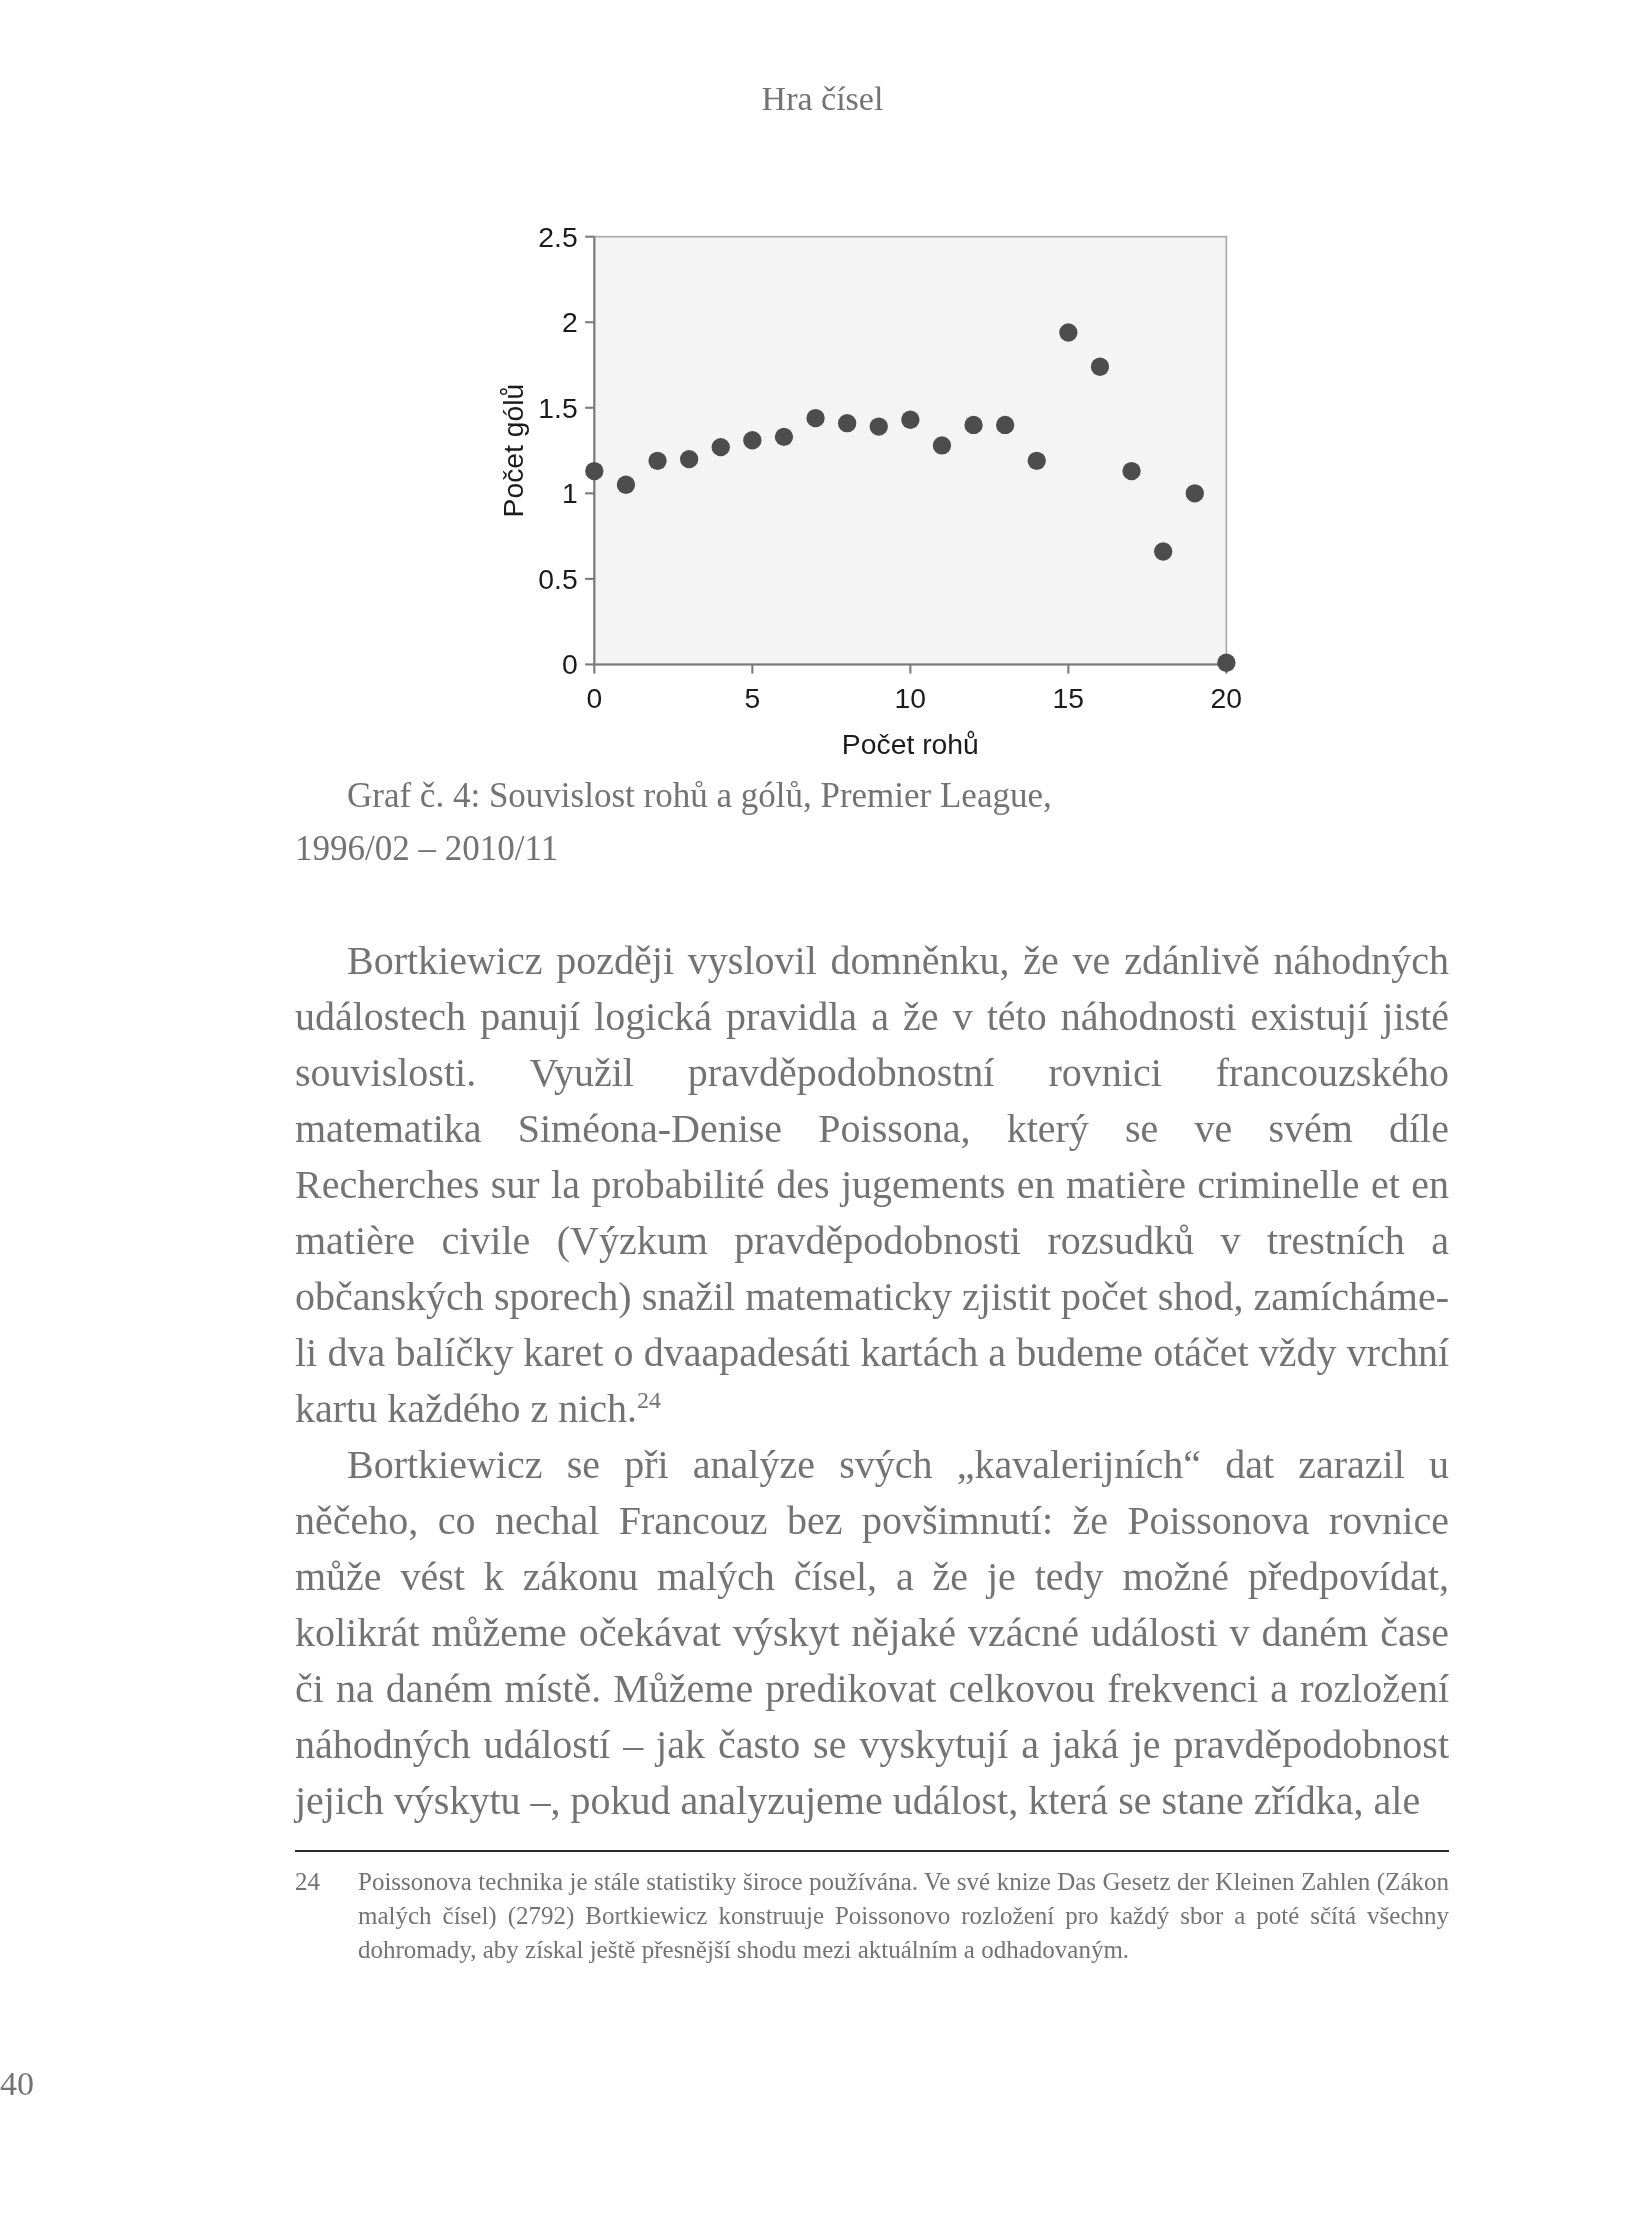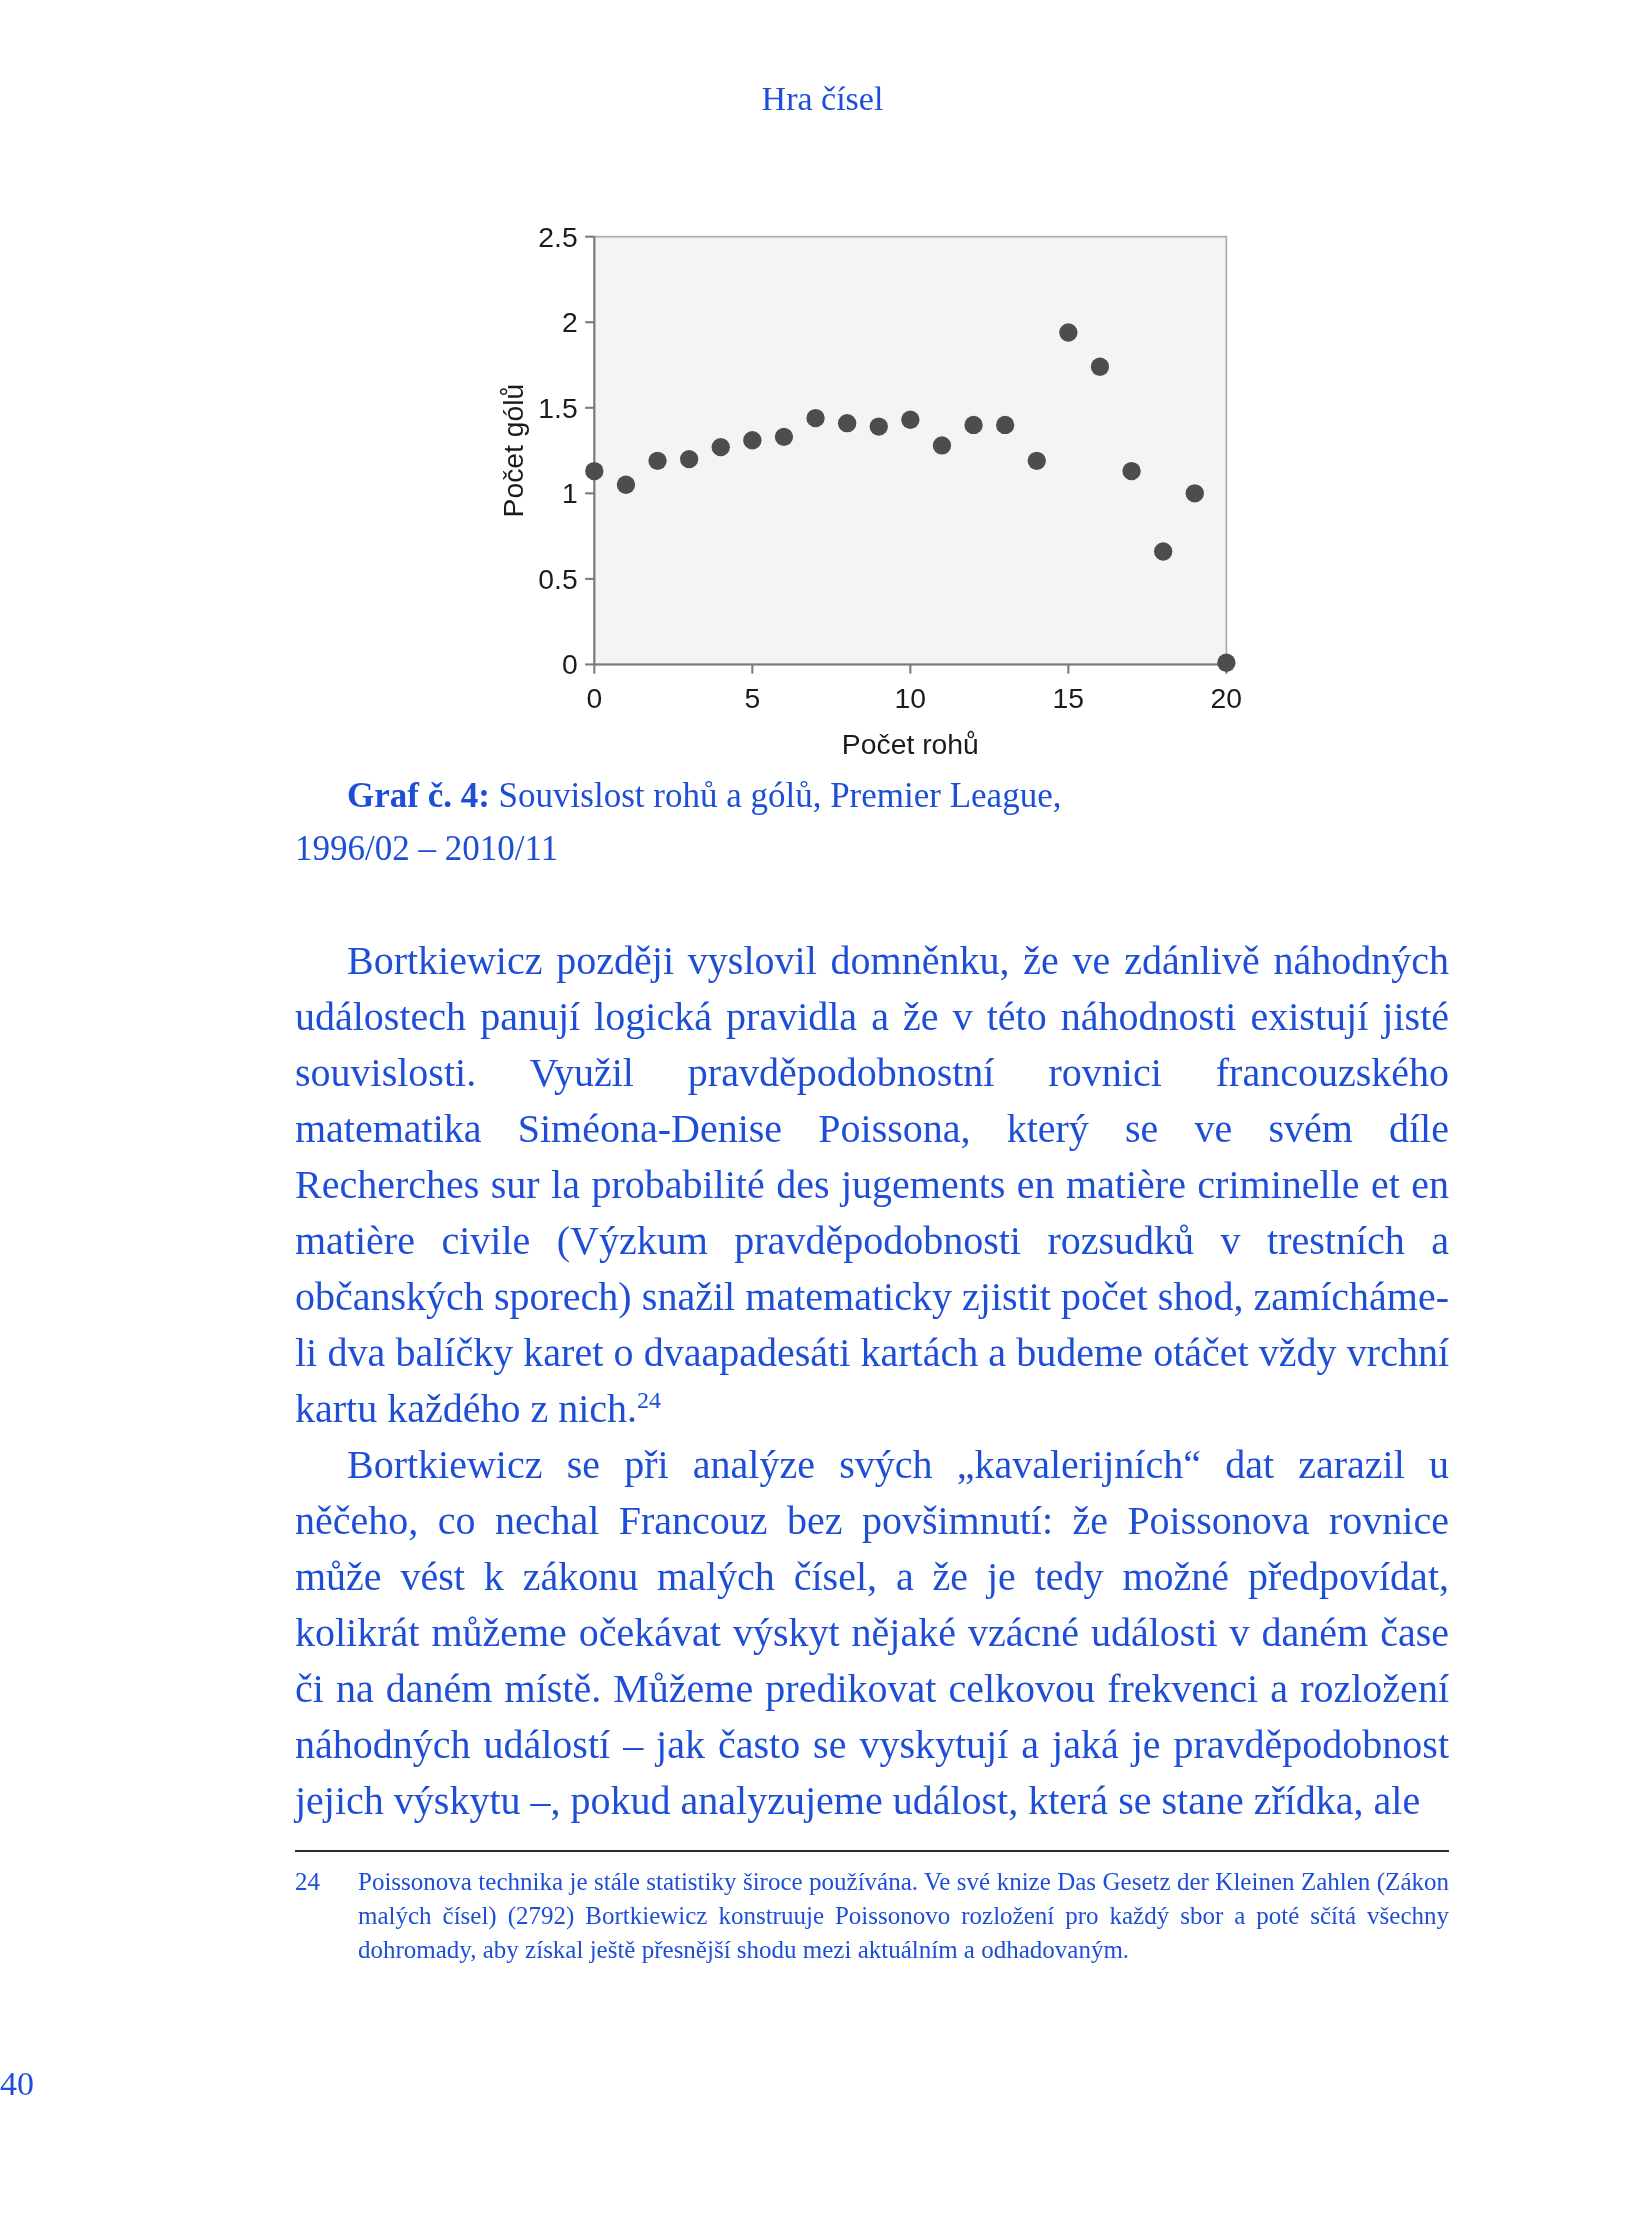--- a/index.html
+++ b/index.html
@@ -3,21 +3,21 @@
 <meta charset="utf-8">
 <style>
   html, body { margin: 0; padding: 0; }
   body { background: #ffffff; }
   .page {
     position: relative;
     width: 1645px;
     height: 2216px;
     background: #ffffff;
     font-family: "Liberation Serif", serif;
-    color: #1d4ed8;
+    color: #737373;
     overflow: hidden;
   }
   .running-head {
     position: absolute;
     top: 80px; left: 0; width: 100%;
     text-align: center;
     font-size: 34px;
   }
   .chart-figure {
     position: absolute;
@@ -30,21 +30,21 @@
     fill: #1b1b1b;
   }
   .caption {
     position: absolute;
     left: 295px; top: 769px;
     width: 1001px;
     font-size: 35px;
     line-height: 53px;
   }
   .caption .cap-line1 { padding-left: 52px; }
-  .caption b { font-weight: bold; }
+  .caption b { font-weight: normal; }
   .body-text {
     position: absolute;
     left: 295px; top: 933px;
     width: 1154px;
     font-size: 40px;
     line-height: 56px;
     text-align: justify;
   }
   .body-text p { margin: 0; text-indent: 52px; }
   .body-text sup { font-size: 60%; line-height: 0; }

